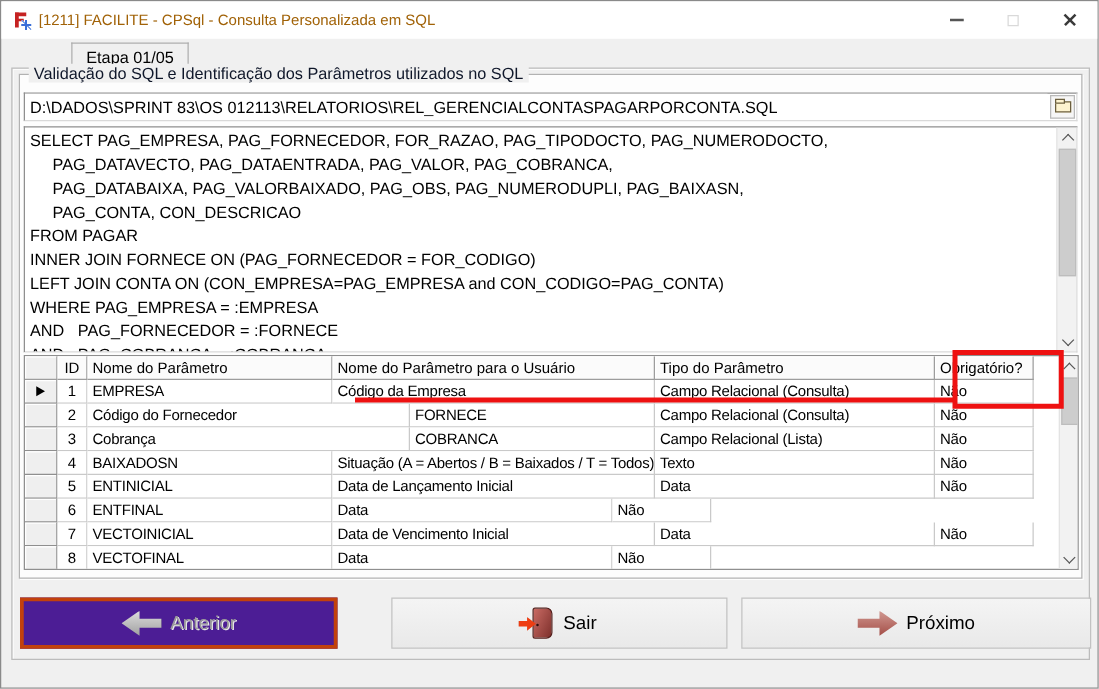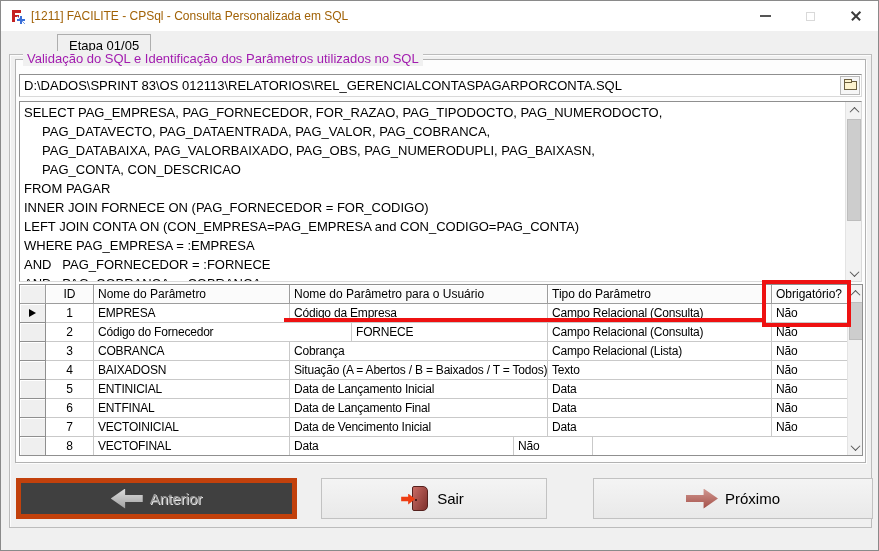--- a/index.html
+++ b/index.html
@@ -35,21 +35,21 @@
          background:#f0f0f0; border:1px solid #aeaeae; border-bottom:none;
          font-size:13px; color:#000; display:flex; align-items:center;margin-left:48px; }
   .tabpage { position:absolute; left:8px; top:53px; width:863px; height:474px;
              background:#f0f0f0; border:1px solid #bcbcbc; box-shadow:inset 1px 1px 0 #fcfcfc; }
 
   
   .groupbox { position:absolute; left:14px; top:58px; width:851px; height:404px;
               border:1px solid #b2b2b2; box-shadow:1px 1px 0 #fdfdfd, inset 1px 1px 0 #fdfdfd;
               background:#fdfdfd; }
   .groupbox-label { position:absolute; left:22px; top:50px; z-index:4; background:#f0f0f0;
-                    padding:0 4px; font-size:13px; color:#a21caf; }
+                    padding:0 4px; font-size:13px; color:#0f172a; }
 
   
   .path-edit { position:absolute; left:18px; top:73px; width:843px; height:23px;
                background:#fff; border:1px solid #8f8f8f;
                border-color:#8f8f8f #d9d9d9 #d9d9d9 #8f8f8f; }
   .path-edit input { position:absolute; left:0; top:0; width:818px; height:21px; border:none; outline:none;
                font-family:Liberation Sans, sans-serif; font-size:13px; color:#000; padding:0 0 0 4px; background:#fff; }
   .browse-btn { position:absolute; right:1px; top:1px; width:20px; height:19px; background:#f6f6f6;
                 border:1px solid #b9b9b9; display:flex; align-items:center; justify-content:center; }
   .folder { position:relative; width:13px; height:9px; border:1px solid #6b5f3f; background:#fdf3cf; }
@@ -81,37 +81,37 @@
         box-shadow:inset 1px 1px 0 #fff; font-size:12px; color:#000; padding:2px 0 0 4px;
         white-space:nowrap; overflow:hidden; }
   .gh-ind { background:#f0f0f0; }
   .grid-row { display:flex; height:19px; }
   .gc { background:#fff; border-right:1px solid #c9c9c9; border-bottom:1px solid #c9c9c9;
         font-size:12px; color:#000; padding:2px 0 0 4px; white-space:nowrap; overflow:hidden;
         letter-spacing:-0.2px; }
   .gc-ind { background:#efefef; border-right:1px solid #8f8f8f; border-bottom:1px solid #8f8f8f;
             box-shadow:inset 1px 1px 0 #fff; display:flex; align-items:center; justify-content:center; padding:0; }
   .tri { width:0; height:0; border-left:7px solid #000; border-top:4px solid transparent; border-bottom:4px solid transparent; }
-  .col-ind { width:26px; } .col-id { width:48px; text-align:center; padding-left:0; }
+  .col-ind { width:26px; } .col-id { width:24px; text-align:center; padding-left:0; }
   .col-name { width:196px; } .col-user { width:258px; } .col-type { width:224px; } .col-req { width:79px; }
   .grid .vscroll { width:15px; }
   .grid .sb-btn { width:15px; }
 
   
   .annot-line { position:absolute; left:283px; top:317px; width:480px; height:4px;
                 background:var(--annot,#ee1111); z-index:9; }
   .annot-box { position:absolute; left:761px; top:279px; width:89px; height:47px;
                border:4px solid var(--annot,#ee1111); z-index:10; }
 
   
   .btn { position:absolute; top:477px; height:41px; display:flex; align-items:center; justify-content:center;
          gap:7px; font-size:15px; }
-  .btn-anterior { left:15px; width:281px; background:#404040; border:5px solid #c2410c; color:#9b9b9b;
+  .btn-anterior { left:15px; width:254px; background:#4c1d95; border:3px solid #c2410c; color:#9b9b9b;
                   text-shadow:1px 1px 0 #e8e8e8; }
-  .btn-sair { left:320px; width:226px; background:linear-gradient(#f4f4f4,#e9e9e9); border:1px solid #c2c2c2; color:#000; }
+  .btn-sair { left:312px; width:269px; background:linear-gradient(#f4f4f4,#e9e9e9); border:1px solid #c2c2c2; color:#000; }
   .btn-proximo { left:592px; width:280px; background:linear-gradient(#f4f4f4,#e9e9e9); border:1px solid #c2c2c2; color:#000; }
   .arrow-left { width:32px; height:20px; background:linear-gradient(#dcdcdc,#9f9f9f);
                 clip-path:polygon(100% 32%, 45% 32%, 45% 0, 0 50%, 45% 100%, 45% 68%, 100% 68%);
                 filter:drop-shadow(1px 1px 0 #8a8a8a); }
   .arrow-right { width:32px; height:20px; background:linear-gradient(#d09790,#a34d46);
                  clip-path:polygon(0 32%, 55% 32%, 55% 0, 100% 50%, 55% 100%, 55% 68%, 0 68%);
                  filter:drop-shadow(1px 1px 0 #7d2f2a); }
   .door-wrap { position:relative; width:26px; height:26px; }
   .door { position:absolute; right:2px; top:0; width:16px; height:25px;
           background:linear-gradient(115deg,#c96b64,#7e302c); border:1px solid #55201d;
@@ -204,22 +204,22 @@
           <span class="gc gc-ind col-ind"></span>
           <span class="gc col-id">2</span>
           <span class="gc col-user">Código do Fornecedor</span>
           <span class="gc col-name">FORNECE</span>
           <span class="gc col-type">Campo Relacional (Consulta)</span>
           <span class="gc col-req">Não</span>
         </div>
         <div class="grid-row">
           <span class="gc gc-ind col-ind"></span>
           <span class="gc col-id">3</span>
+          <span class="gc col-user">Cobrança</span>
           <span class="gc col-name">COBRANCA</span>
-          <span class="gc col-user">Cobrança</span>
           <span class="gc col-type">Campo Relacional (Lista)</span>
           <span class="gc col-req">Não</span>
         </div>
         <div class="grid-row">
           <span class="gc gc-ind col-ind"></span>
           <span class="gc col-id">4</span>
           <span class="gc col-name">BAIXADOSN</span>
           <span class="gc col-user">Situação (A = Abertos / B = Baixados / T = Todos)</span>
           <span class="gc col-type">Texto</span>
           <span class="gc col-req">Não</span>
@@ -229,21 +229,20 @@
           <span class="gc col-id">5</span>
           <span class="gc col-name">ENTINICIAL</span>
           <span class="gc col-user">Data de Lançamento Inicial</span>
           <span class="gc col-type">Data</span>
           <span class="gc col-req">Não</span>
         </div>
         <div class="grid-row">
           <span class="gc gc-ind col-ind"></span>
           <span class="gc col-id">6</span>
           <span class="gc col-name">ENTFINAL</span>
-          <span class="gc col-user">Data de Lançamento Final</span>
           <span class="gc col-type">Data</span>
           <span class="gc col-req">Não</span>
         </div>
         <div class="grid-row">
           <span class="gc gc-ind col-ind"></span>
           <span class="gc col-id">7</span>
           <span class="gc col-name">VECTOINICIAL</span>
           <span class="gc col-user">Data de Vencimento Inicial</span>
           <span class="gc col-type">Data</span>
           <span class="gc col-req">Não</span>

